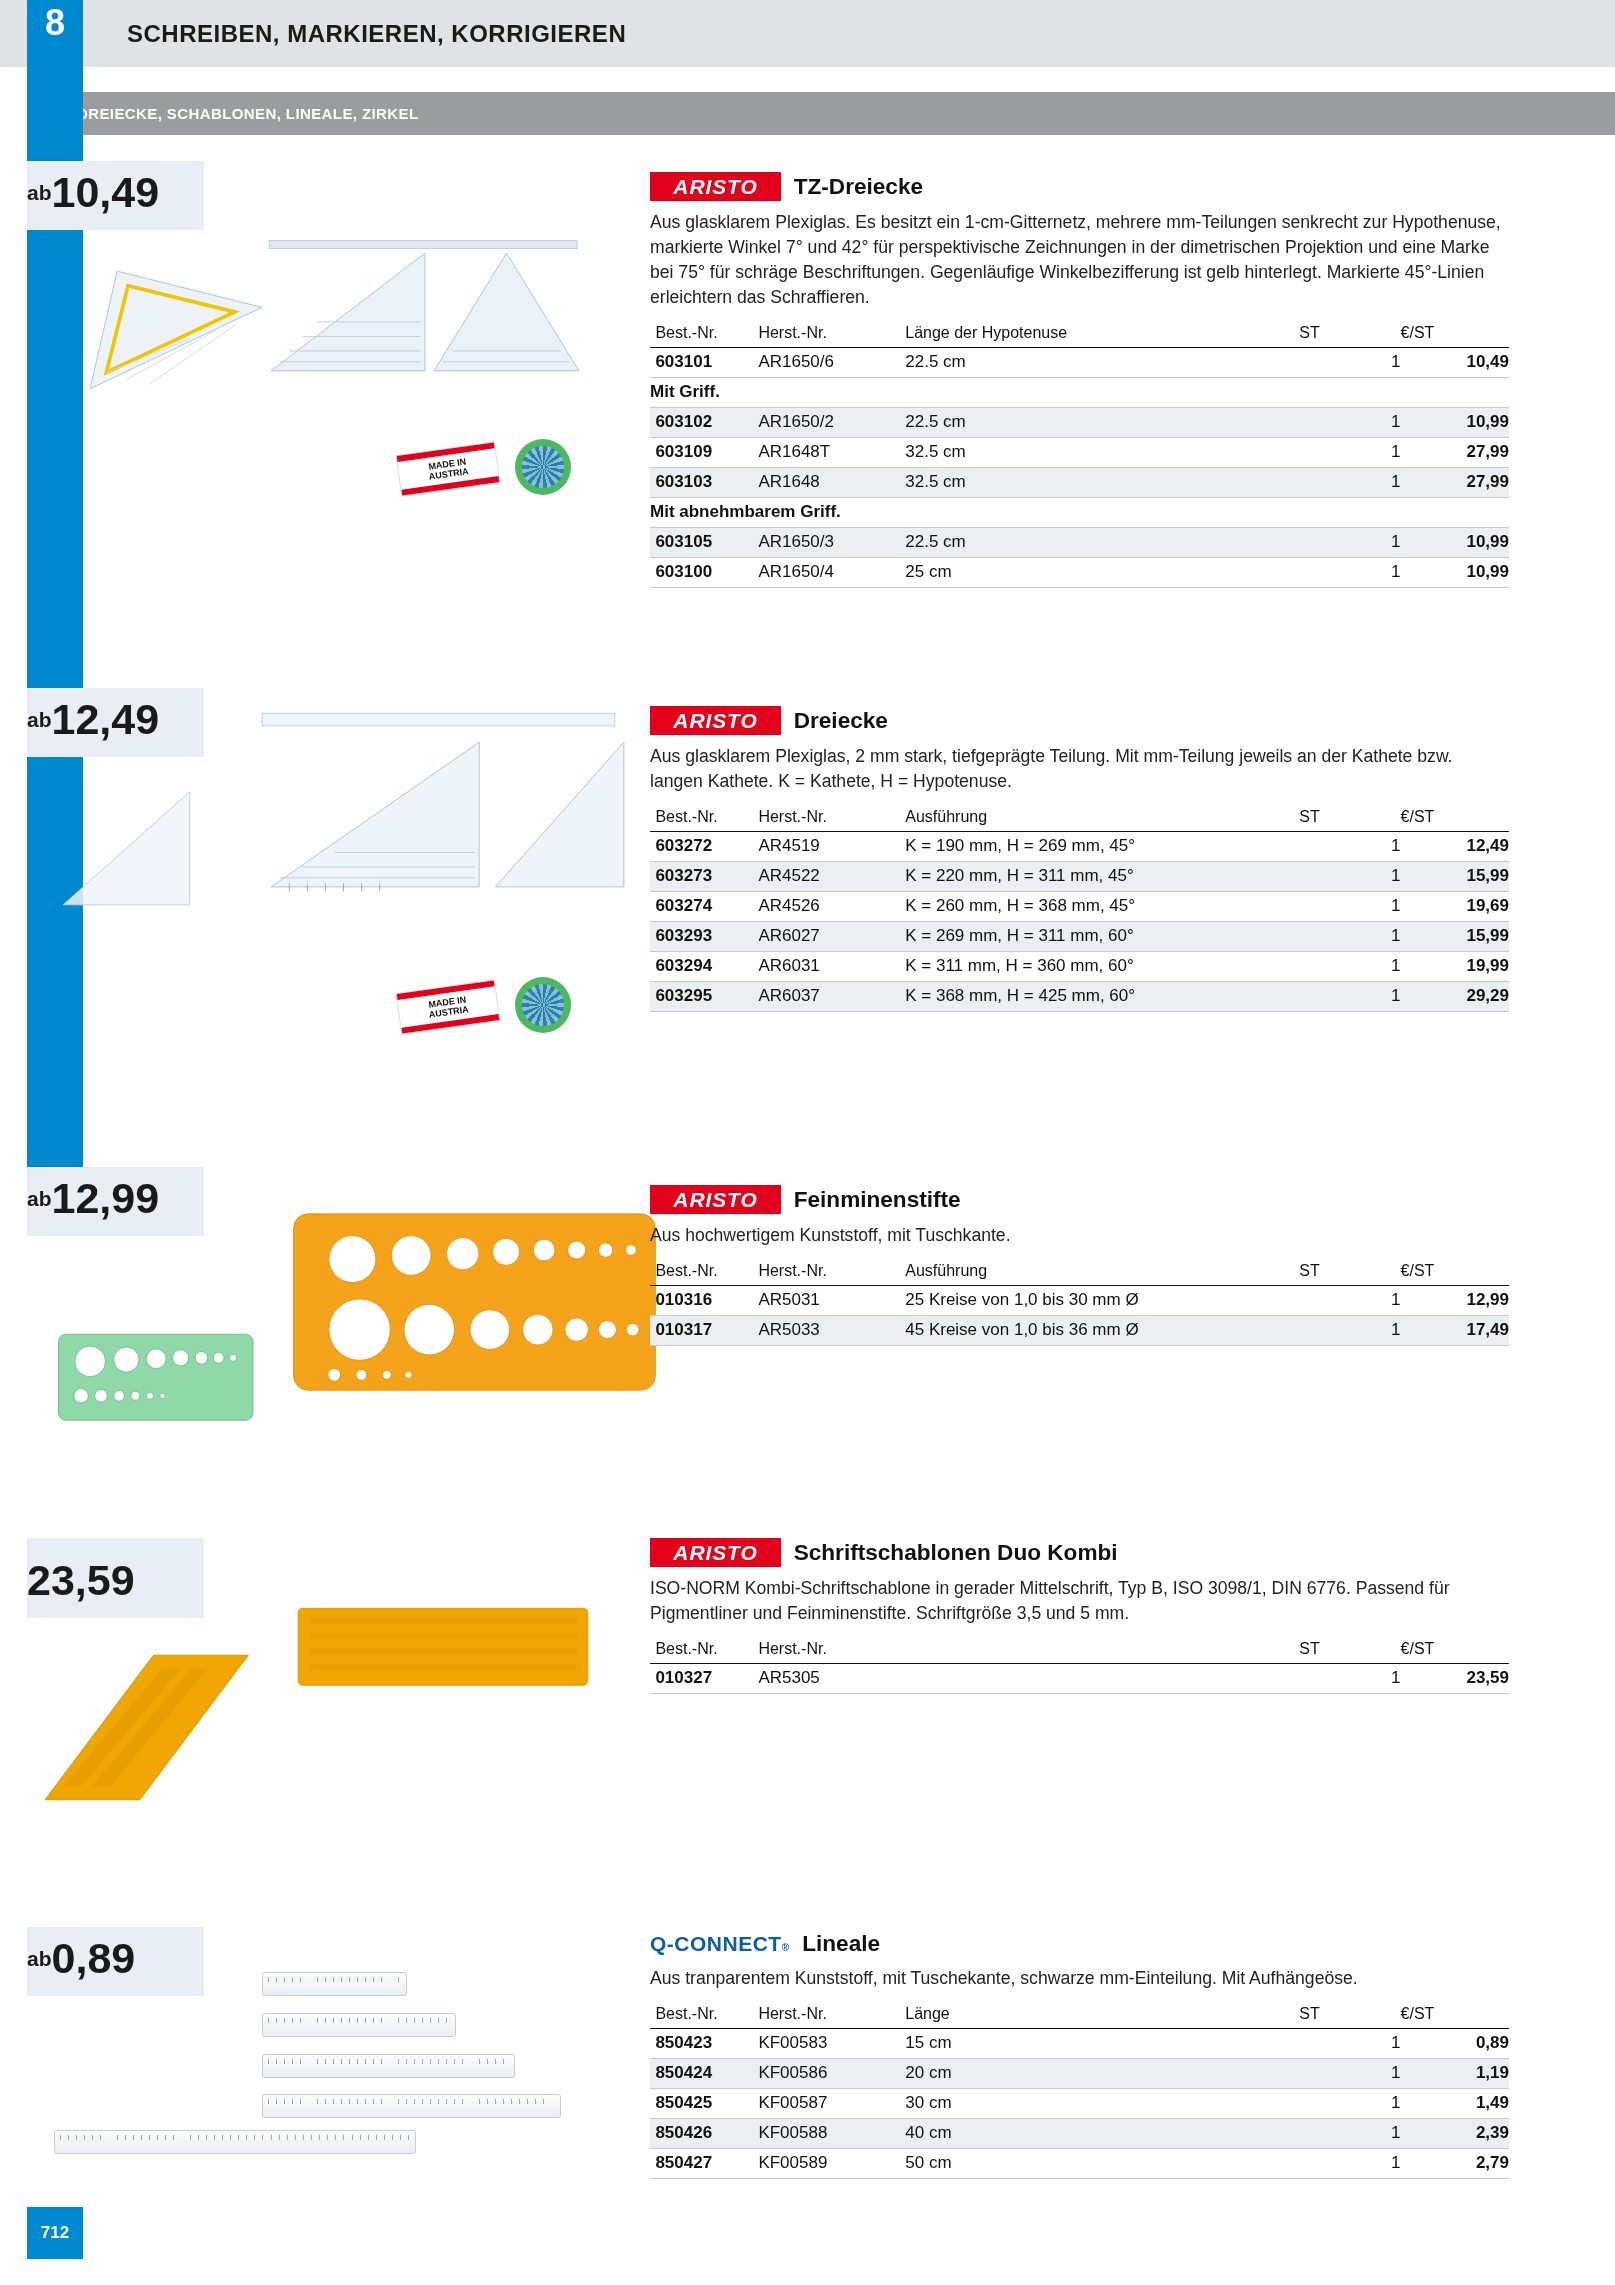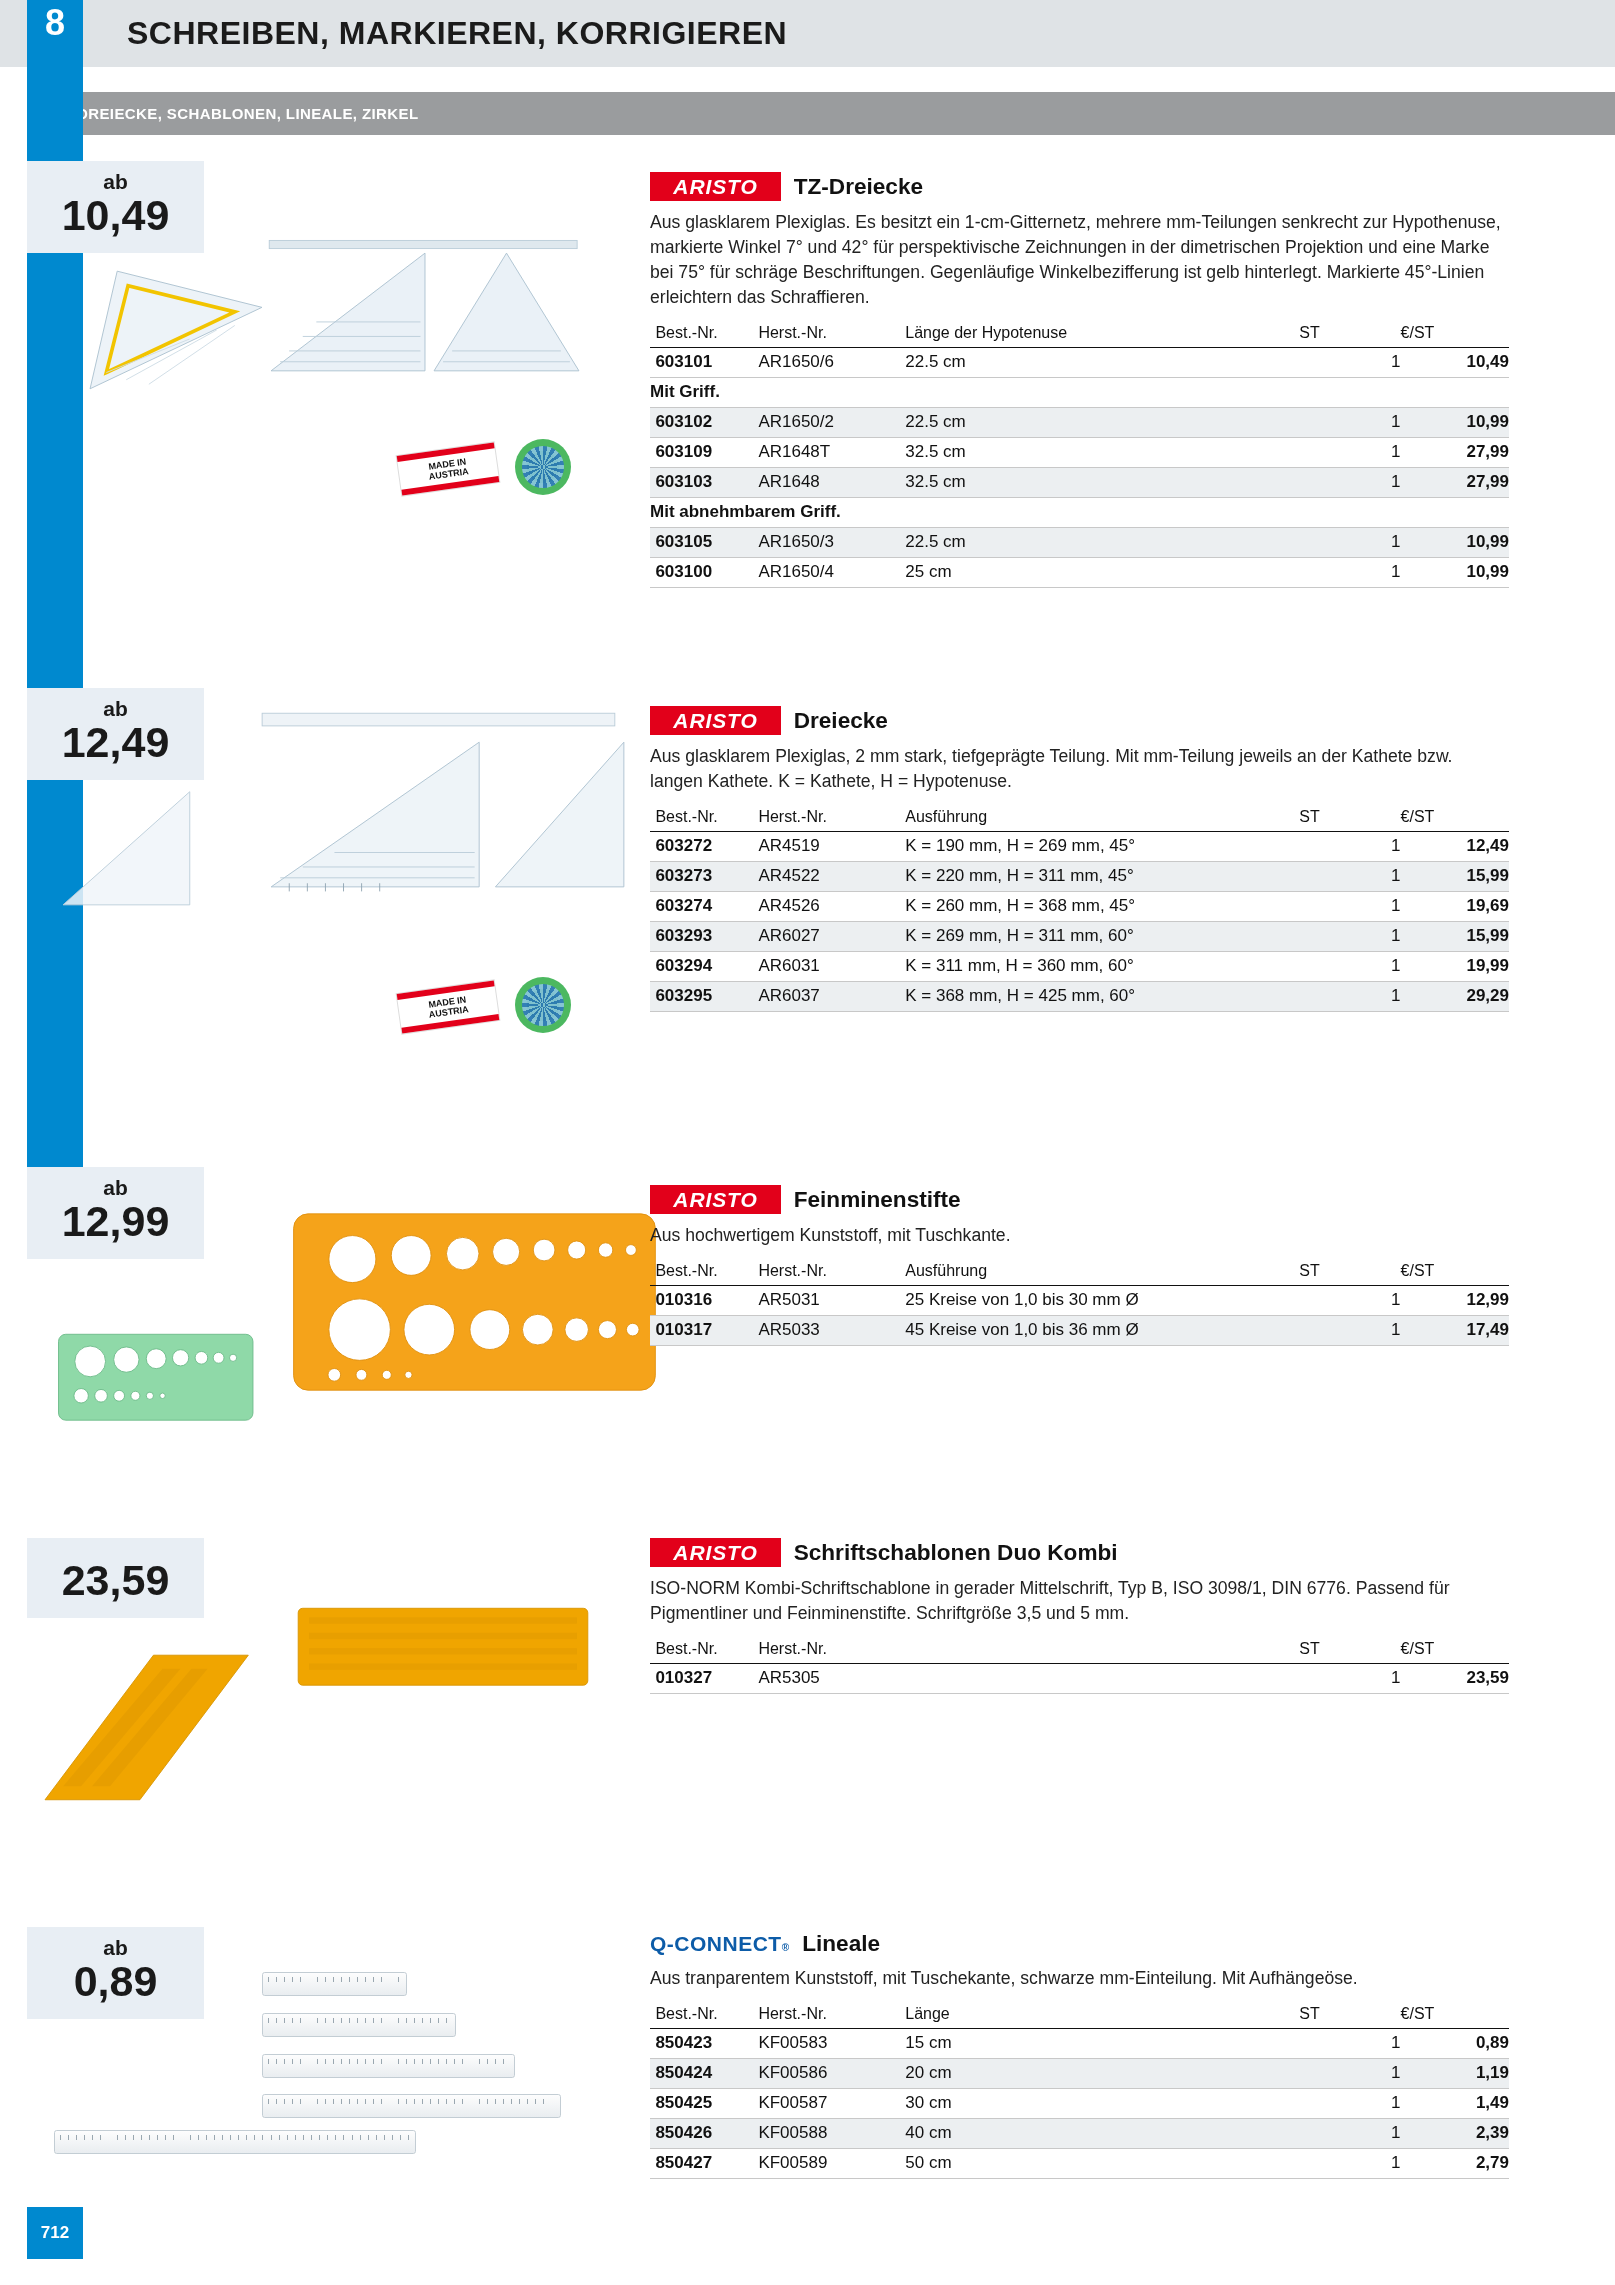--- a/index.html
+++ b/index.html
@@ -22,21 +22,21 @@
     position:absolute; top:0; left:27px; width:56px; height:67px;
     background:#0089cf; color:#fff;
     font-size:36px; font-weight:bold;
     display:flex; align-items:flex-start; justify-content:center;
     padding-top:5.4px;
     line-height:1;
   }
   .header-title {
     position:absolute; top:0; left:127px; height:67px;
     display:flex; align-items:center;
-    font-size:32px; font-weight:bold; letter-spacing:0.5px;
+    font-size:24px; font-weight:bold; letter-spacing:0.5px;
     color:#1b1b1b;
   }
   .subheader {
     position:absolute; top:92px; left:50px; width:1566px; height:43px;
     background:#9a9c9e;
   }
   .subheader-title {
     position:absolute; left:77px; top:92px; height:43px;
     display:flex; align-items:center;
     font-size:15px; font-weight:bold; letter-spacing:0.4px;
@@ -51,21 +51,21 @@
   .footer-tab {
     position:absolute; left:27px; top:2207px; width:56px; height:52px;
     background:#0089cf; color:#fff;
     display:flex; align-items:center; justify-content:center;
     font-size:17px; font-weight:bold;
   }
 
   
   .price-badge {
     position:absolute; width:177px;
-    display:flex; flex-direction:column; align-items:center;
+    display:flex; align-items:center;
     background:#e8eef4;
     padding:9px 0 14.5px 0;
   }
   .price-badge .ab { font-size:21px; font-weight:bold; line-height:1.1; }
   .price-badge .amount { font-size:43px; font-weight:bold; line-height:1.05; }
   .price-badge.no-ab .amount { font-size:43px; }
 
   
   .content { position:absolute; left:650px; width:859px; }
 

